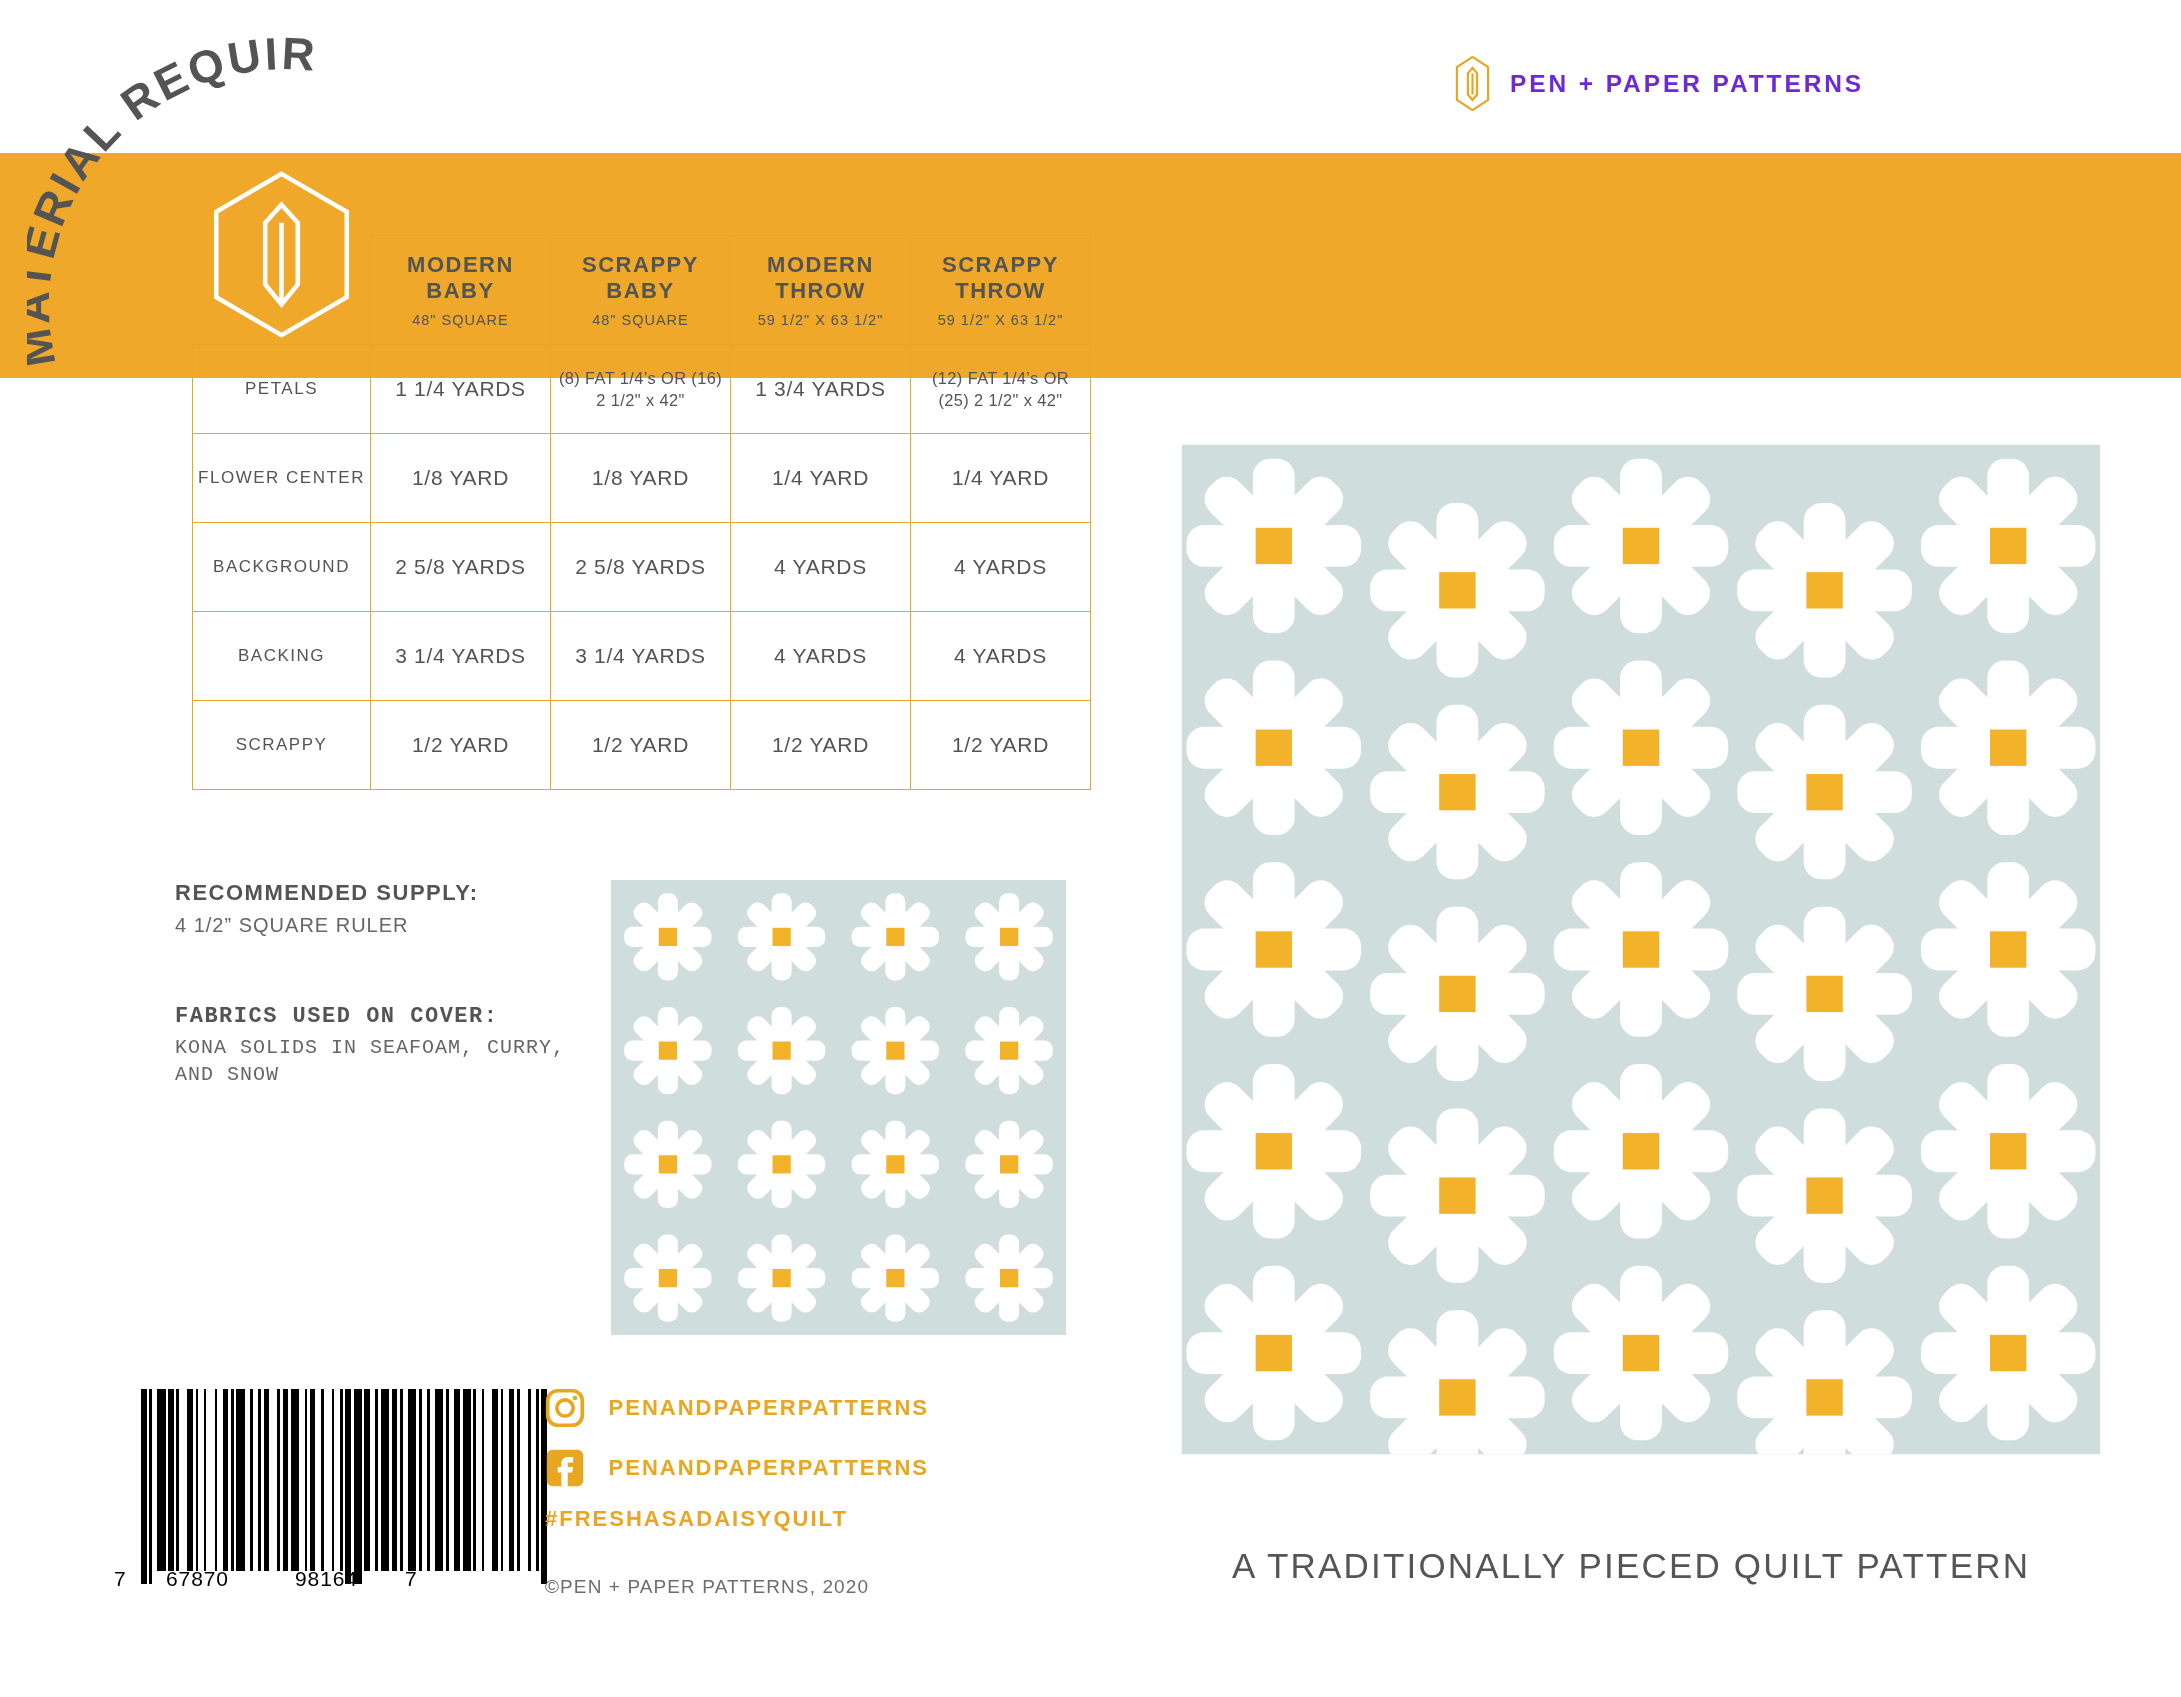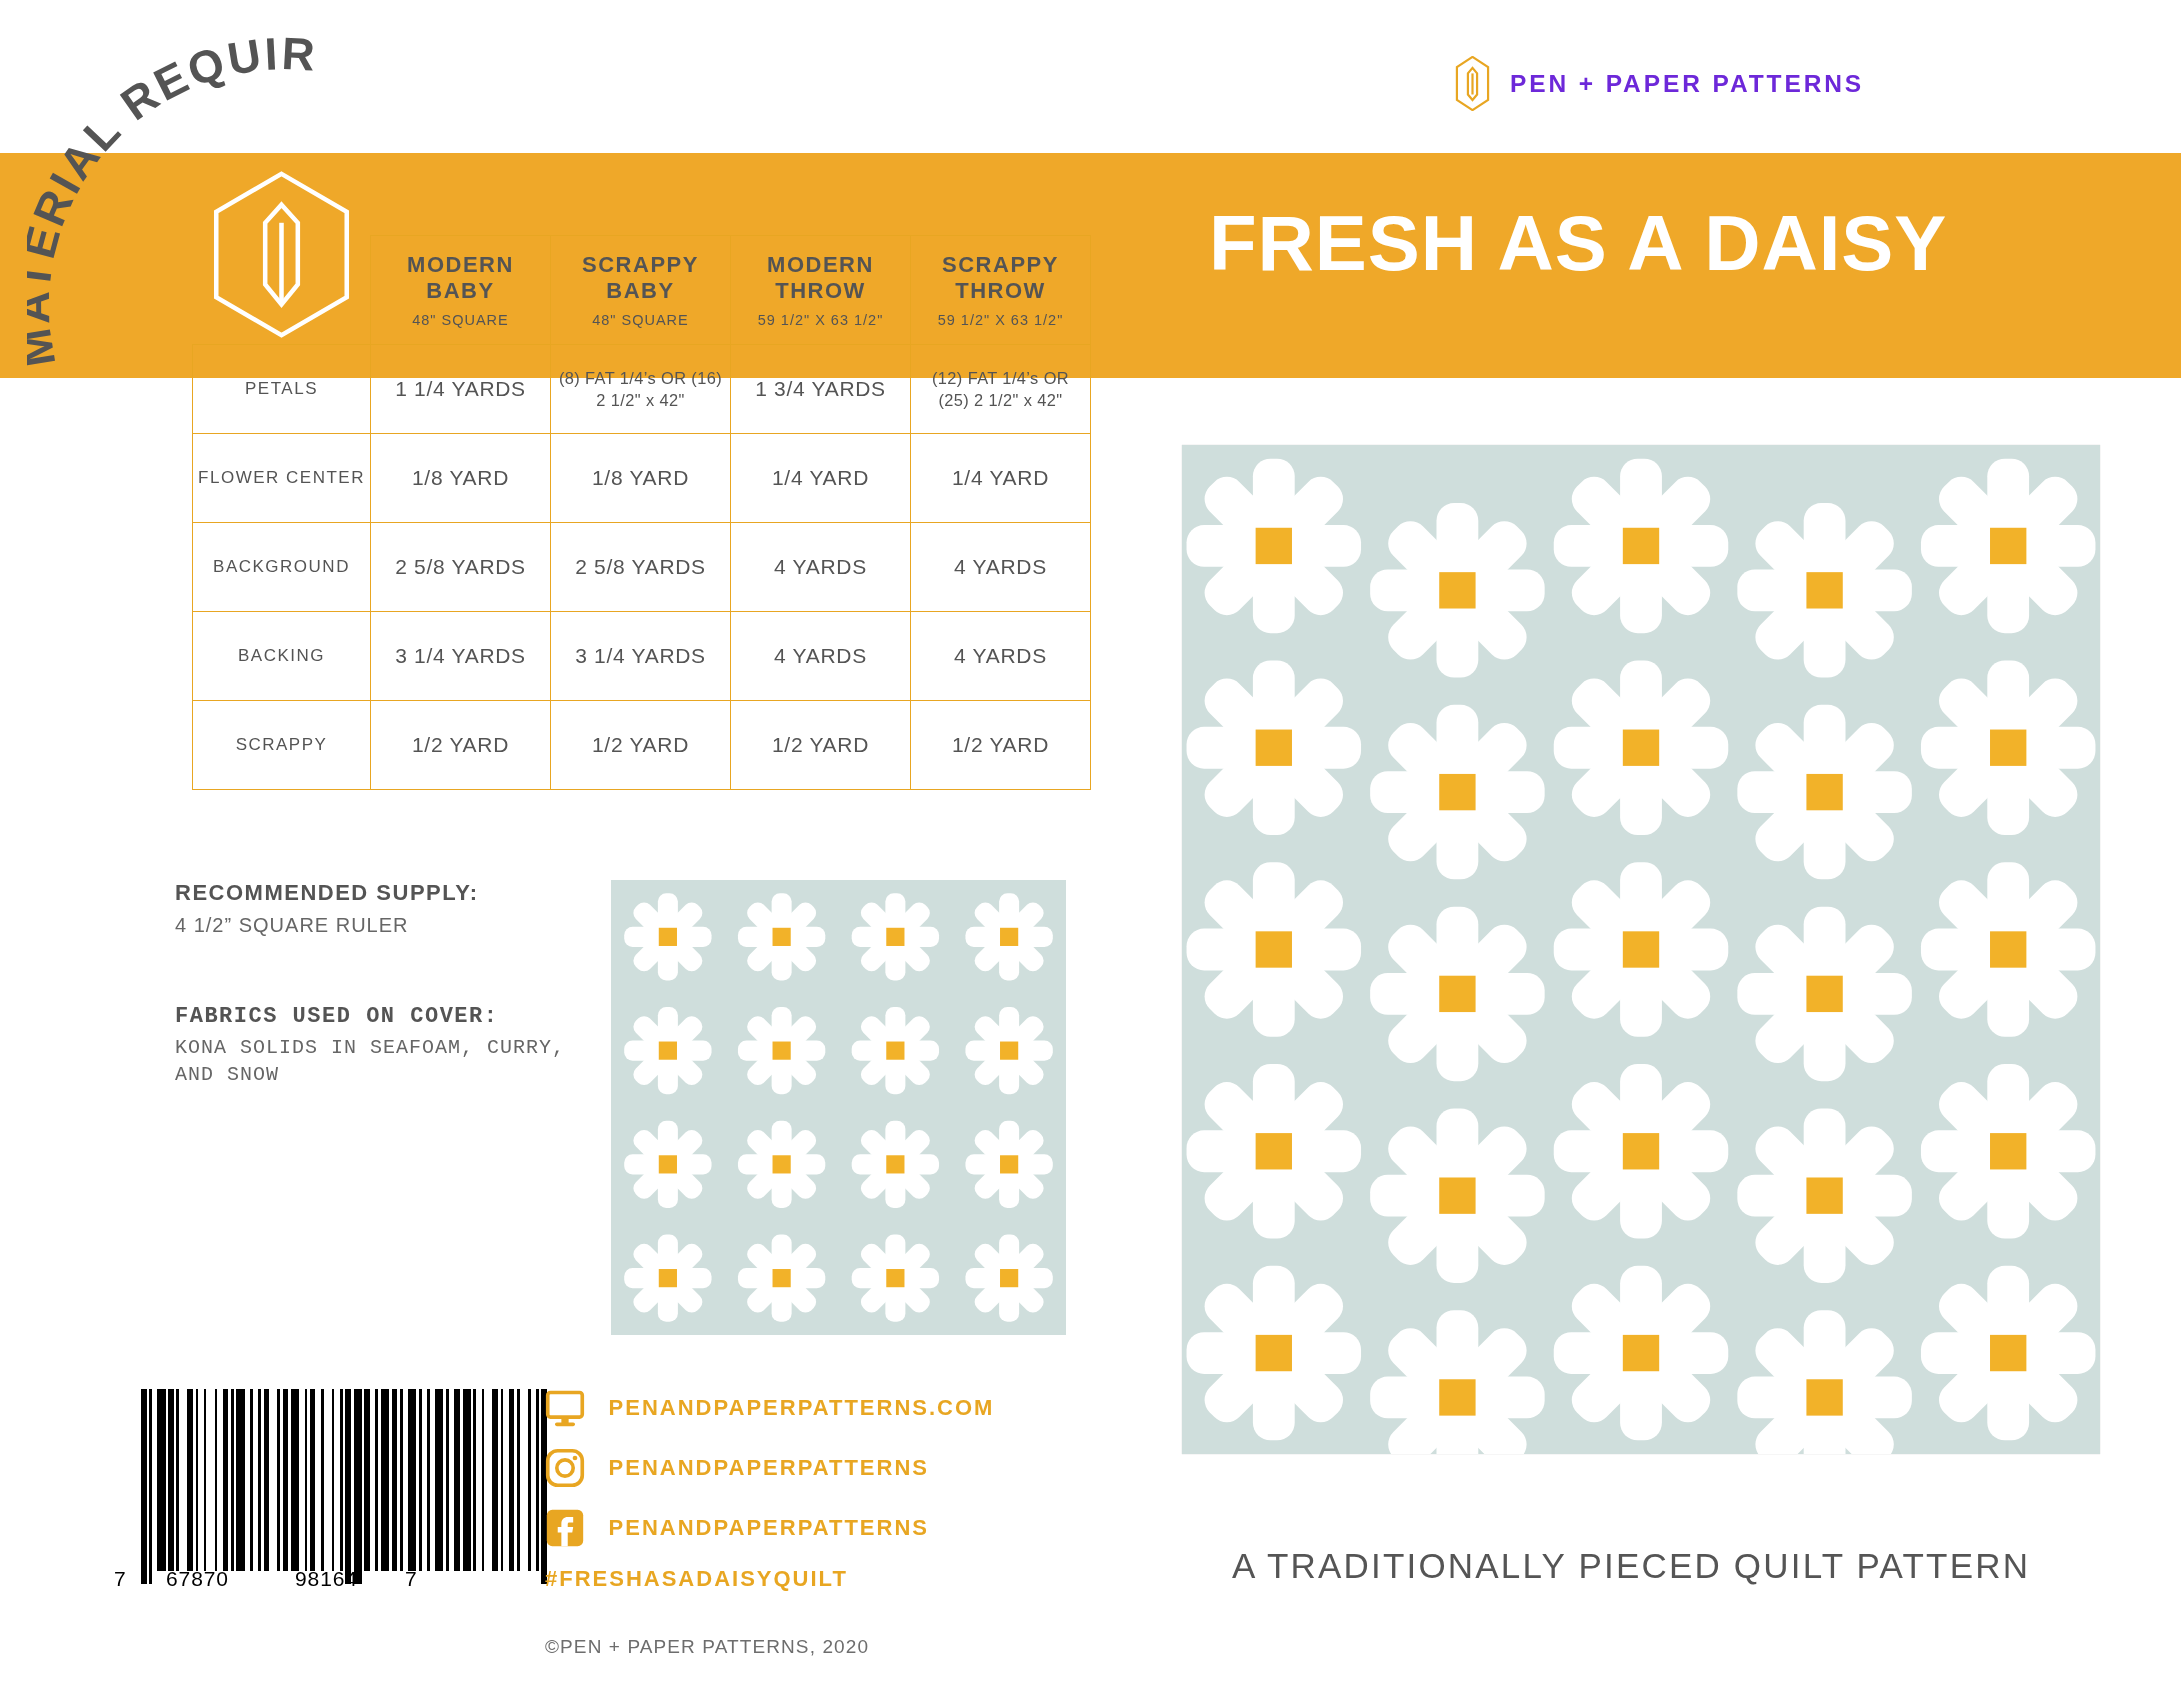--- a/index.html
+++ b/index.html
@@ -127,21 +127,20 @@
       <svg viewBox="0 0 38 60" width="35" height="55">
         <path d="M19 1 L36 12 L36 48 L19 59 L2 48 L2 12 Z" fill="none" stroke="#E8A622" stroke-width="2.4"></path>
         <path d="M19 13 L24 19 L24 42 L19 48 L14 42 L14 19 Z" fill="none" stroke="#E8A622" stroke-width="2.4"></path>
         <line x1="19" y1="19" x2="19" y2="42" stroke="#E8A622" stroke-width="2.4"></line>
       </svg>
     </span>
     <span class="brand-text">PEN + PAPER PATTERNS</span>
   </div>
 
   <div class="band"></div>
-  <div class="title">FRESH AS A DAISY</div>
 
   <div class="circ-wrap">
     <svg class="circ-text" width="527" height="455" viewBox="0 0 580 500">
       <defs>
         <path id="arcpath" d="M 35 400 A 260 260 0 0 1 330 70" fill="none"></path>
       </defs>
       <text font-family="Liberation Sans, sans-serif" font-size="50" font-weight="bold" fill="#545454" letter-spacing="3">
         <textPath href="#arcpath" startOffset="2%">MATERIAL REQUIREMENTS</textPath>
       </text>
     </svg>
@@ -468,30 +467,20 @@
       </div>
     <div class="bc-digits">
       <b style="left:0px">7</b>
       <b style="left:52px">67870</b>
       <b style="left:181px">98164</b>
       <b style="left:291px">7</b>
     </div>
   </div>
 
   <div class="contacts">
-    <div class="crow">
-      <span class="cicon">
-        <svg viewBox="0 0 44 44" width="40" height="40">
-          <rect x="3" y="5" width="38" height="27" rx="3" fill="none" stroke="#E8A622" stroke-width="4"></rect>
-          <rect x="18" y="33" width="8" height="6" fill="#E8A622"></rect>
-          <rect x="11" y="38" width="22" height="4" rx="2" fill="#E8A622"></rect>
-        </svg>
-      </span>
-      <span class="ctext">PENANDPAPERPATTERNS.COM</span>
-    </div>
     <div class="crow">
       <span class="cicon">
         <svg viewBox="0 0 44 44" width="40" height="40">
           <rect x="3" y="3" width="38" height="38" rx="11" fill="none" stroke="#E8A622" stroke-width="4"></rect>
           <circle cx="22" cy="22" r="9" fill="none" stroke="#E8A622" stroke-width="4"></circle>
           <circle cx="33" cy="11" r="2.6" fill="#E8A622"></circle>
         </svg>
       </span>
       <span class="ctext">PENANDPAPERPATTERNS</span>
     </div>

